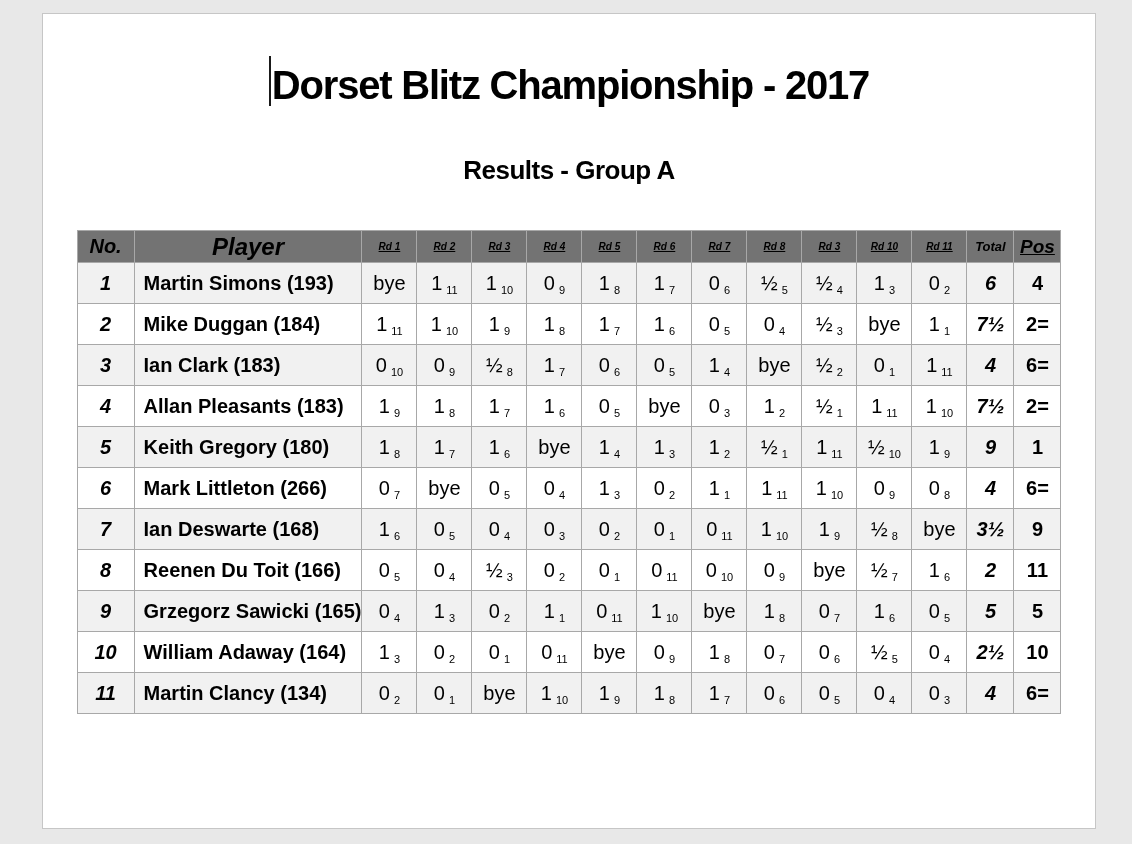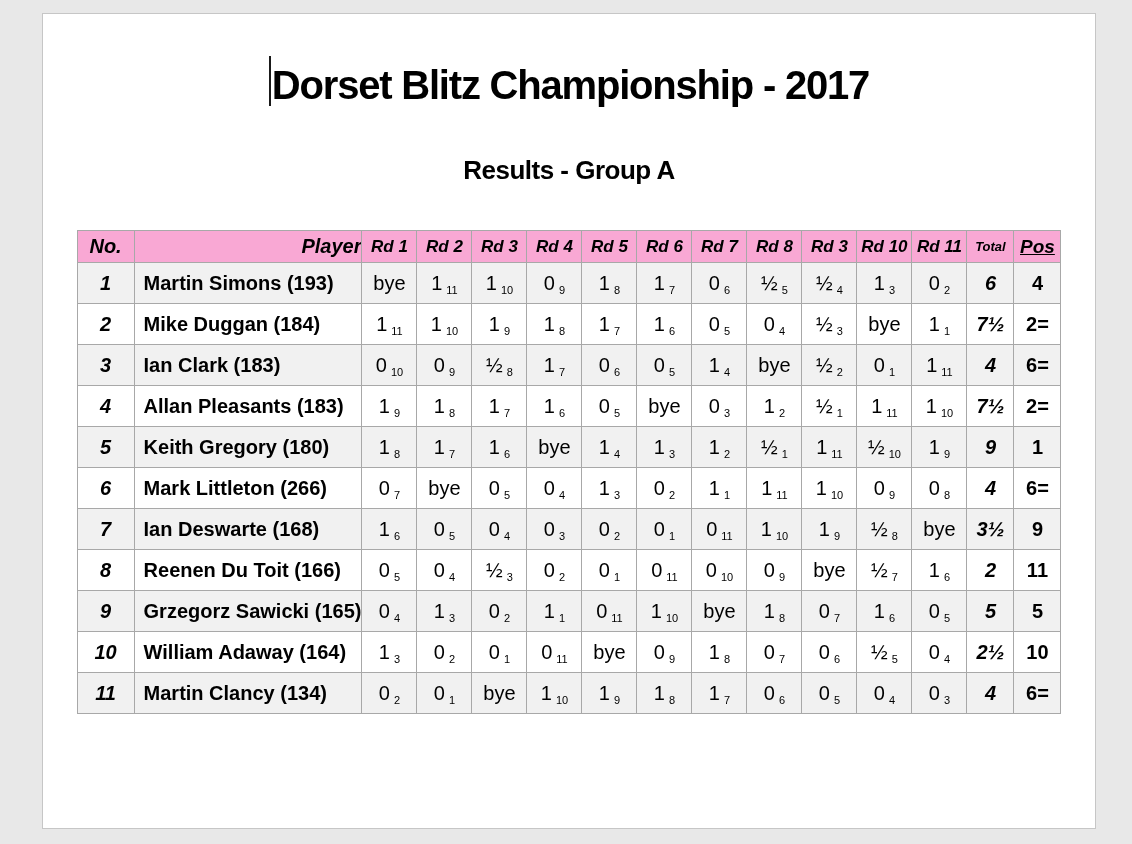--- a/index.html
+++ b/index.html
@@ -51,25 +51,25 @@
     padding:0;
     text-align:center;
     vertical-align:middle;
     overflow:hidden;
     white-space:nowrap;
   }
   .results thead th{
     height:31px;
     font-style:italic;
     font-weight:700;
-    background:#f9a8d4;
+    background:#737373;
   }
   th.col-no{width:56px;font-size:20px;}
-  th.col-player{width:217px;font-size:20px;text-align:right;}
-  th.col-rd{width:54px;font-size:17px;}
+  th.col-player{width:217px;font-size:24px;}
+  th.col-rd{width:54px;font-size:10px;text-decoration:underline;}
   th.col-total{width:46px;font-size:13px;}
   th.col-pos{width:46px;font-size:19px;text-decoration:underline;}
   .results tbody td{height:40px;font-size:20px;background:#ffffff;}
   .results tbody tr.shade td{background:#f1f1f1;}
   td.cell-no{font-weight:700;font-style:italic;}
   td.cell-player{
     text-align:left;
     padding-left:9px;
     font-size:19px;
     font-weight:700;

